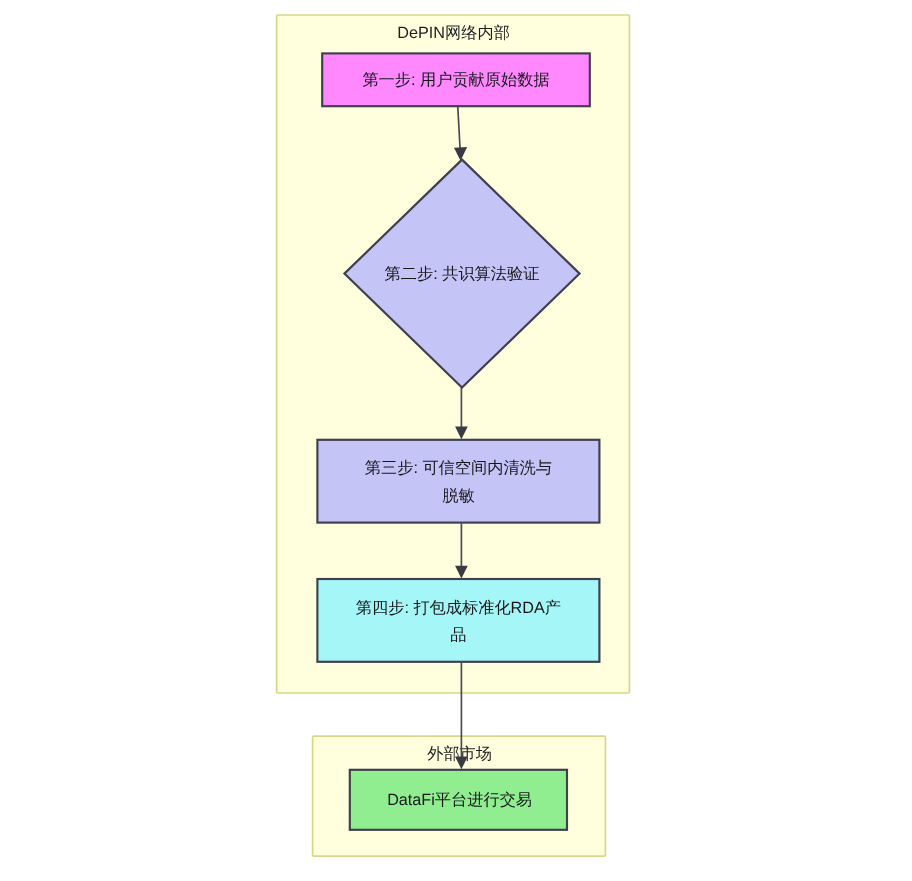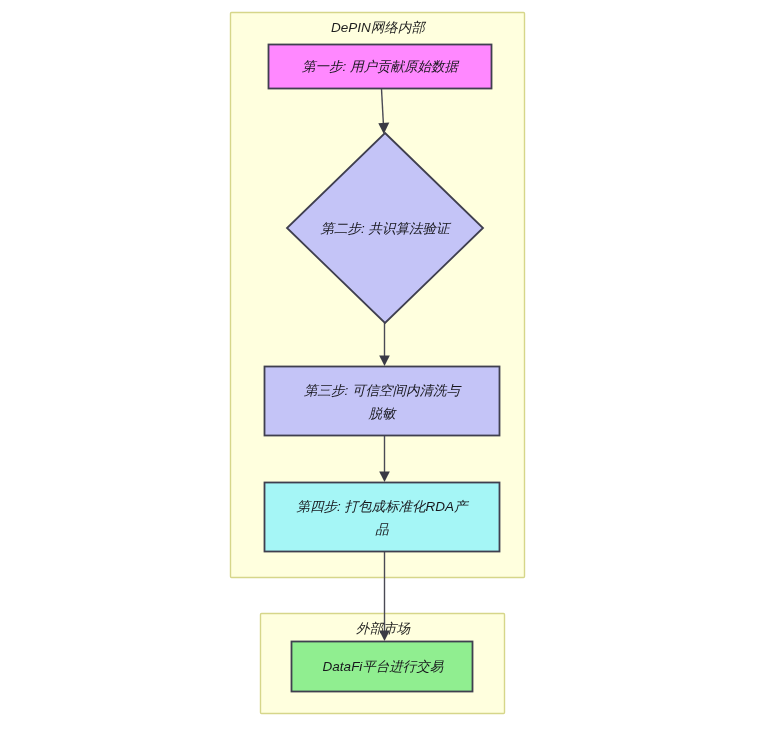--- a/index.html
+++ b/index.html
@@ -10,21 +10,20 @@
   body {
     width: 760px;
     height: 734px;
     font-family: "Liberation Sans", "DejaVu Sans", sans-serif;
     overflow: hidden;
   }
   #diagram-root {
     position: relative;
     width: 628px;
     height: 734px;
-    font-style: italic;
   }
   svg#flowchart {
     display: block;
     width: 760px;
     height: 734px;
   }
   .cluster-rect {
     fill: #ffffde;
     stroke: #d6d68a;
     stroke-width: 1.4px;

